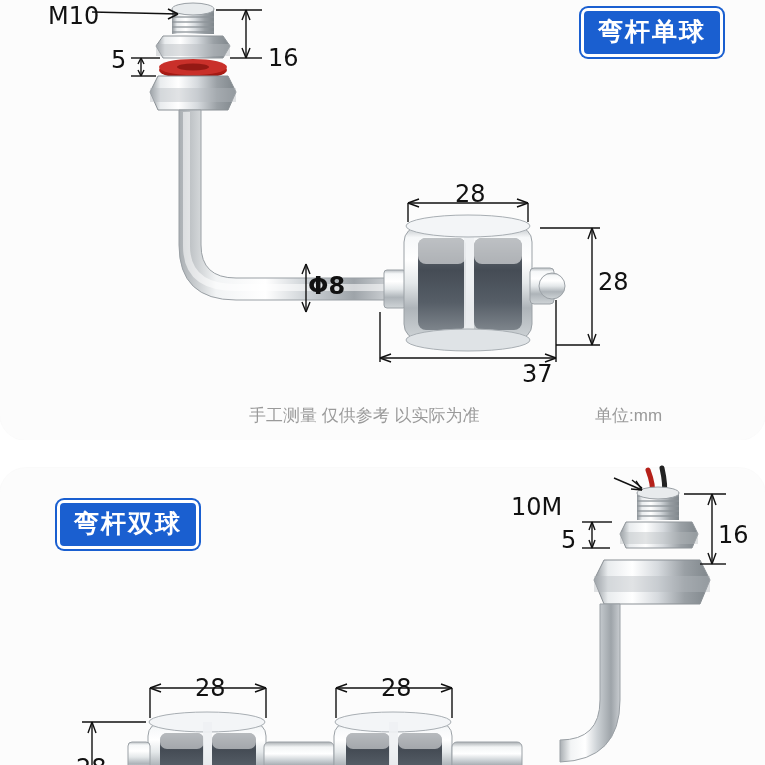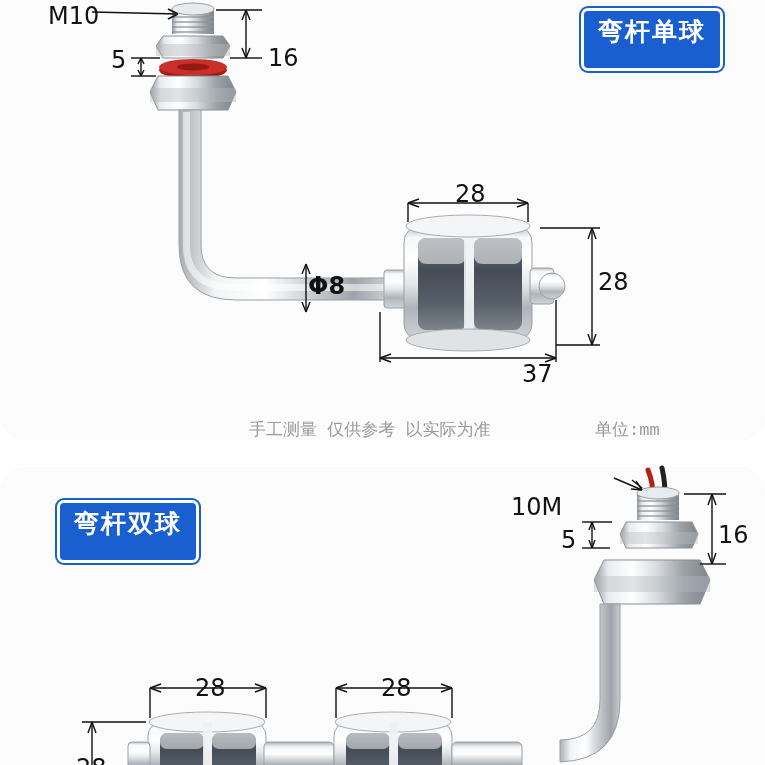--- a/index.html
+++ b/index.html
@@ -25,21 +25,21 @@
   }
 
   
   .badge{
     position:absolute;
     background:#1a5fd0;
     color:#ffffff;
     font-size:25px;
     font-weight:bold;
     letter-spacing:2px;
-    padding:8px 14px 24px 14px;
+    padding:8px 14px 10px 14px;
     border-radius:7px;
     border:3px solid #ffffff;
     box-shadow:0 0 0 2px #1a5fd0;
     font-family:"DejaVu Sans", sans-serif;
     line-height:1;
     white-space:nowrap;
   }
   #badge-single{right:42px;top:8px;}
   #badge-double{left:57px;top:500px;}
 
@@ -48,23 +48,22 @@
     position:absolute;
     color:#111;
     font-size:24px;
     font-family:"DejaVu Sans", sans-serif;
     white-space:nowrap;
   }
   .note{
     position:absolute;
     color:#9a9a9a;
     font-size:17px;
-    font-family:Liberation Mono, monospace;
+    font-family:Liberation Sans, sans-serif;
     white-space:nowrap;
-    margin-top:14px;
   }
 
   
   .art{position:absolute;left:0;top:0;width:765px;height:765px;pointer-events:none;}
 </style>
 </head>
 <body>
 
 <div class="panel" id="panel-top"></div>
 <div class="gap"></div>

